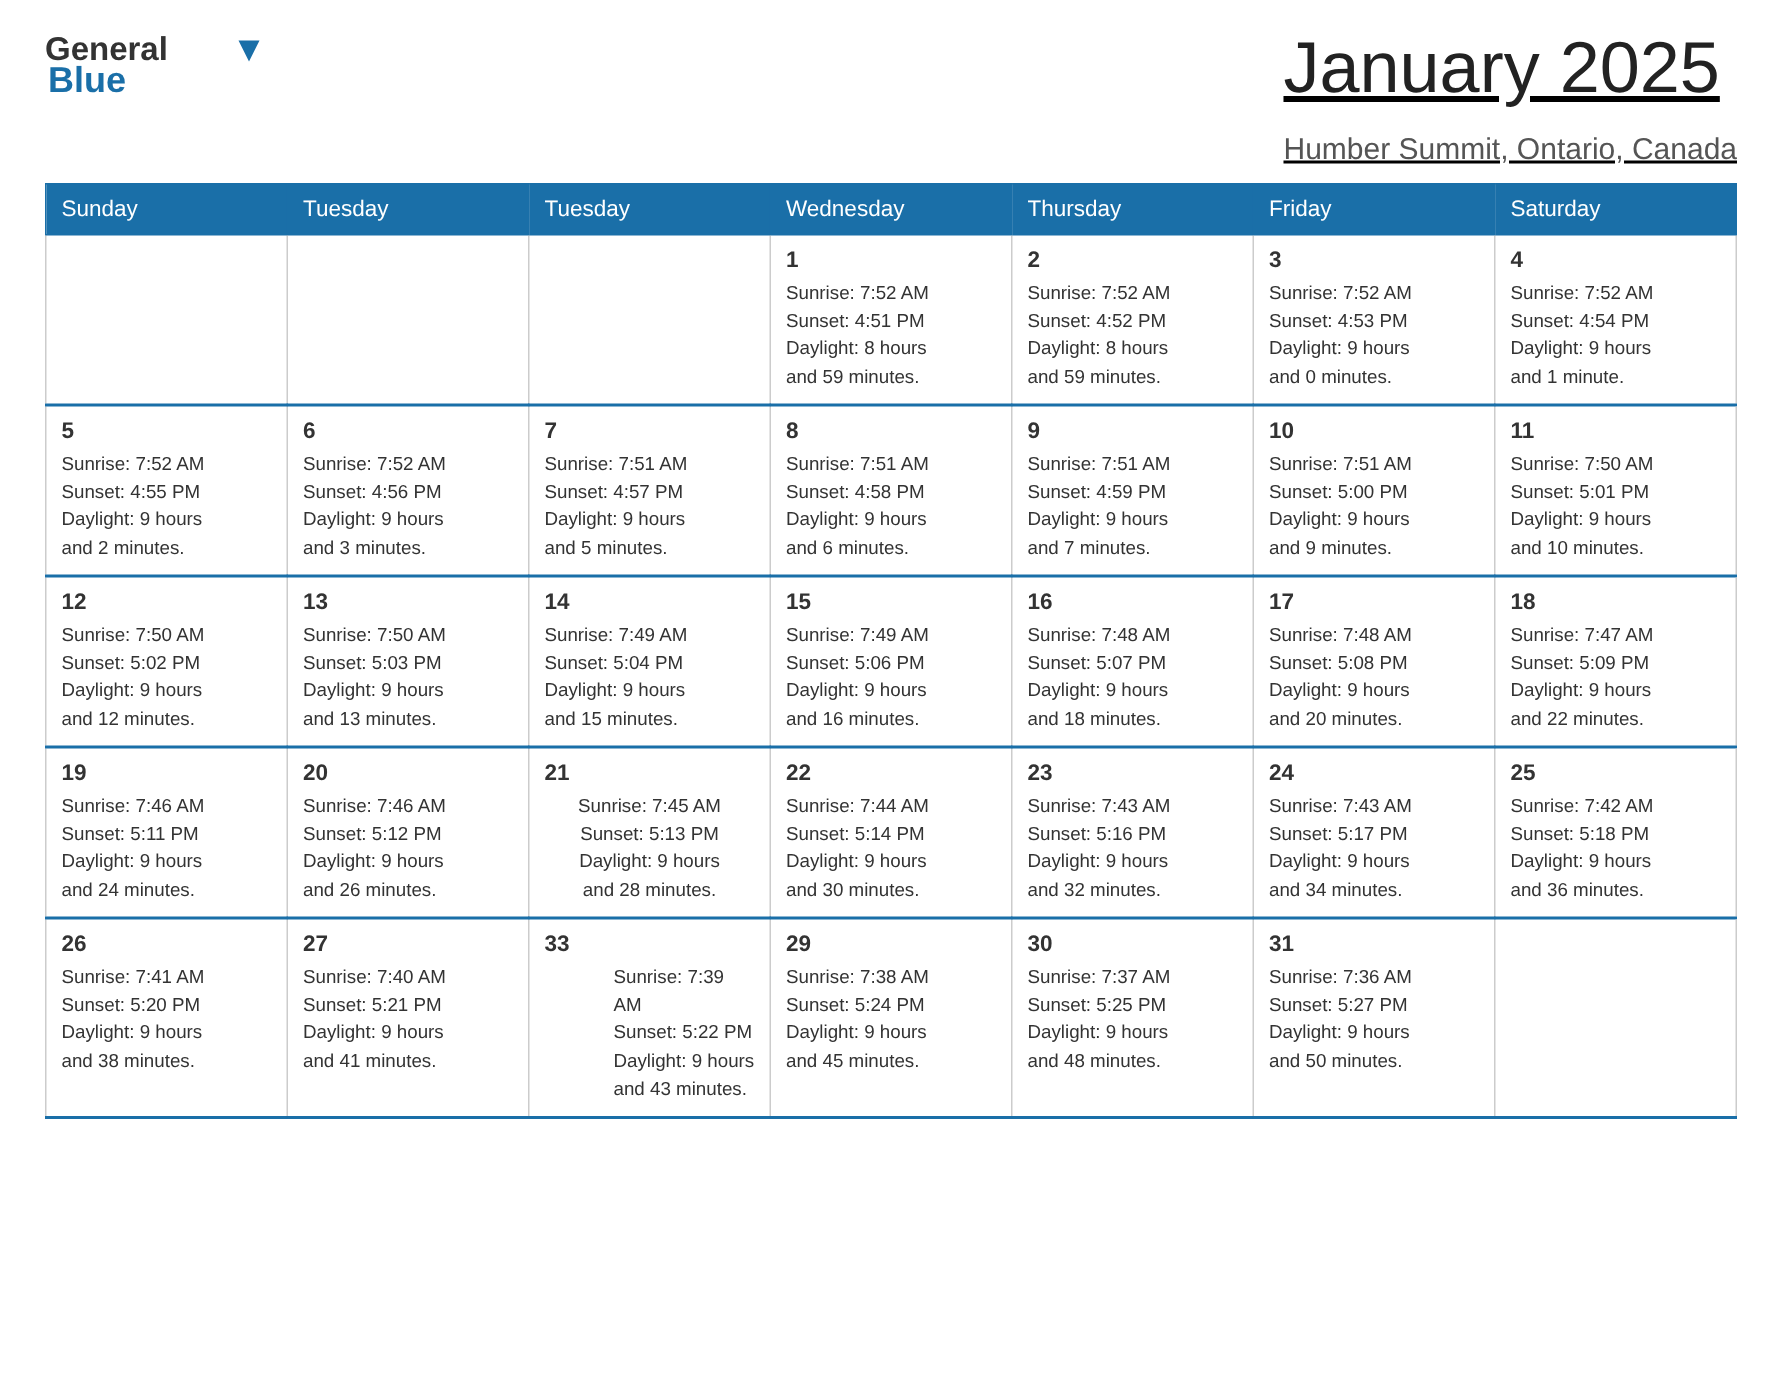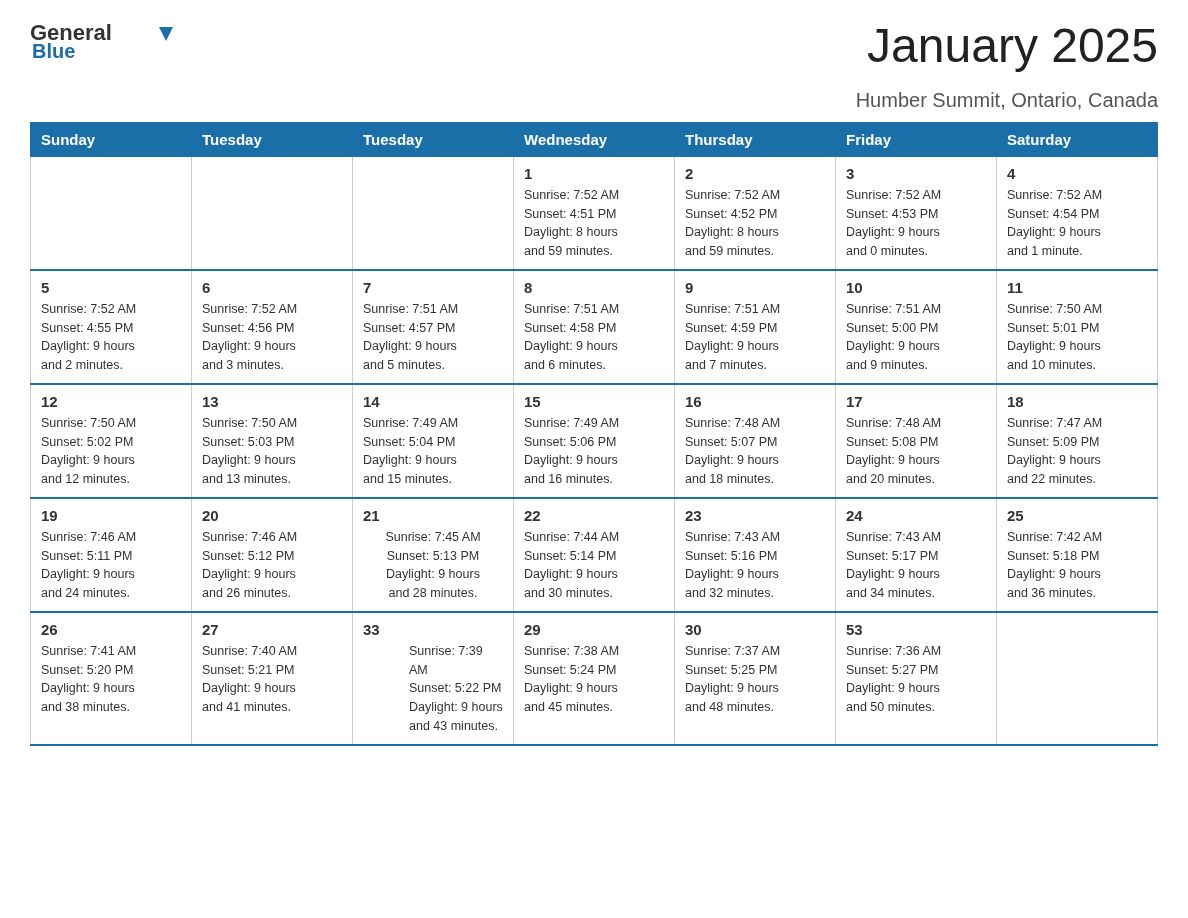--- a/index.html
+++ b/index.html
@@ -20,26 +20,27 @@
       display: flex;
       align-items: center;
       gap: 4px;
     }
     .logo-text-general {
       font-size: 22px;
       font-weight: bold;
       color: #333;
     }
     .logo-text-blue {
-      font-size: 20px;
+      font-size: 24px;
       font-weight: bold;
       color: #1a6fa8;
     }
     .title-area {
-      text-align: right;
+      text-align: left;
+      text-decoration: underline;
     }
     .calendar-title {
       font-size: 48px;
       font-weight: normal;
       color: #222;
       line-height: 1.1;
     }
     .calendar-subtitle {
       font-size: 20px;
       color: #555;
@@ -47,21 +48,21 @@
     }
     table {
       width: 100%;
       border-collapse: collapse;
       table-layout: fixed;
     }
     thead th {
       background-color: #1a6fa8;
       color: #fff;
       font-size: 15px;
-      font-weight: bold;
+      font-weight: normal;
       padding: 8px 10px;
       text-align: left;
       border: 1px solid #1a6fa8;
     }
     tbody td {
       vertical-align: top;
       padding: 8px 10px;
       border: 1px solid #ccc;
       font-size: 13px;
       color: #333;
@@ -338,21 +339,21 @@
 and 45 minutes.</div>
         </td>
         <td>
           <span class="day-num">30</span>
           <div class="day-info" style="white-space: pre-line;">Sunrise: 7:37 AM
 Sunset: 5:25 PM
 Daylight: 9 hours
 and 48 minutes.</div>
         </td>
         <td>
-          <span class="day-num">53</span>
+          <span class="day-num">31</span>
           <div class="day-info" style="white-space: pre-line;">Sunrise: 7:36 AM
 Sunset: 5:27 PM
 Daylight: 9 hours
 and 50 minutes.</div>
         </td>
         <td class="empty-cell"></td>
       </tr>
     </tbody>
 </table>
 

